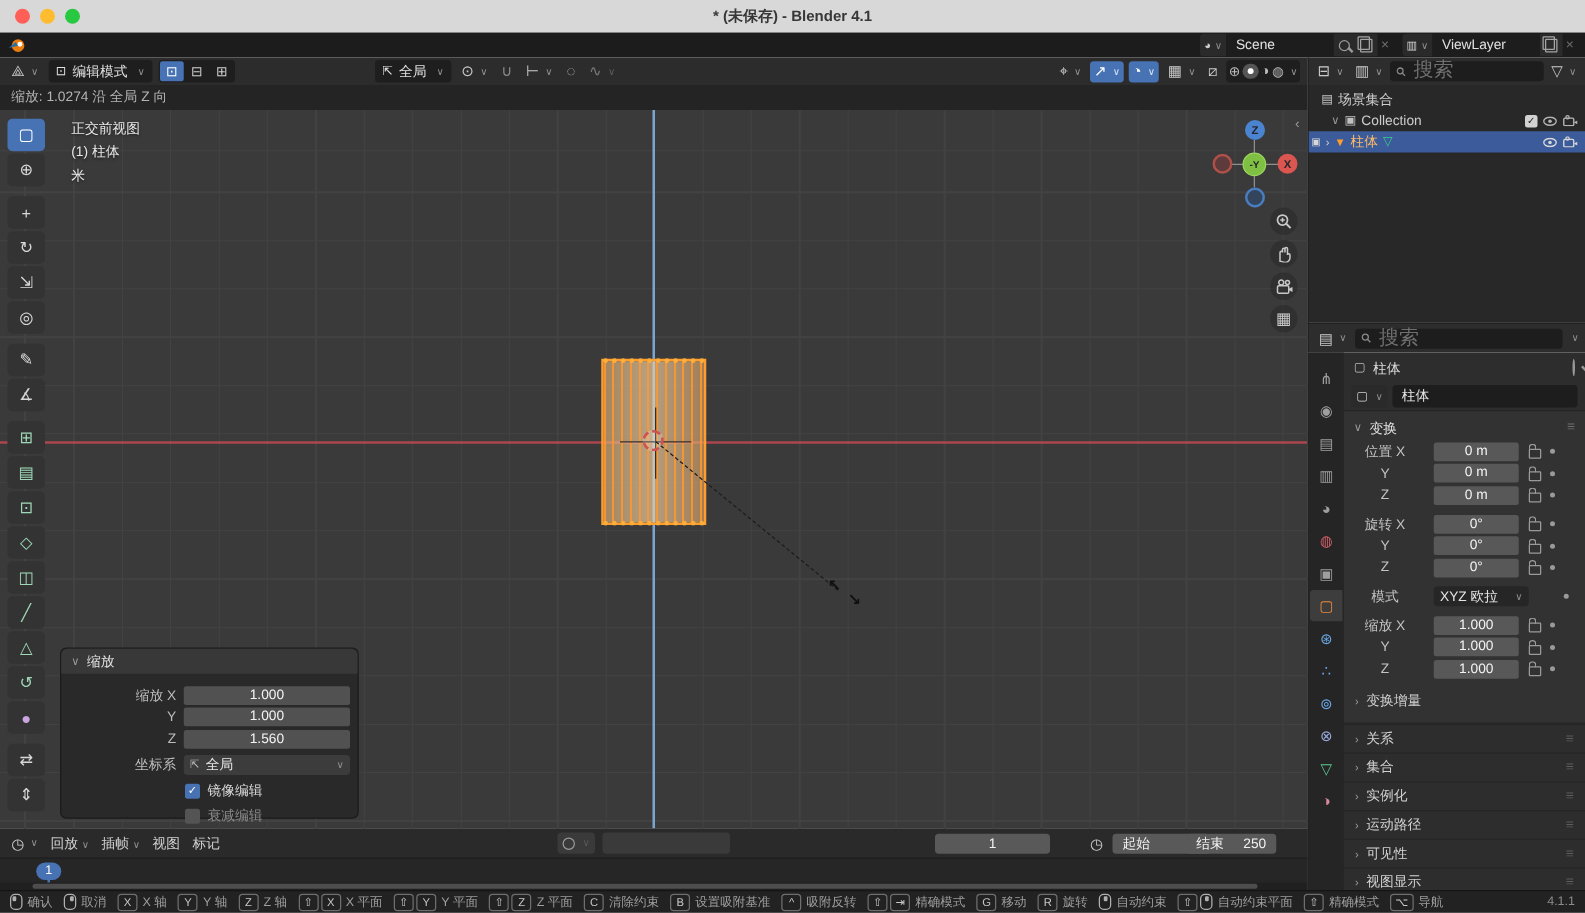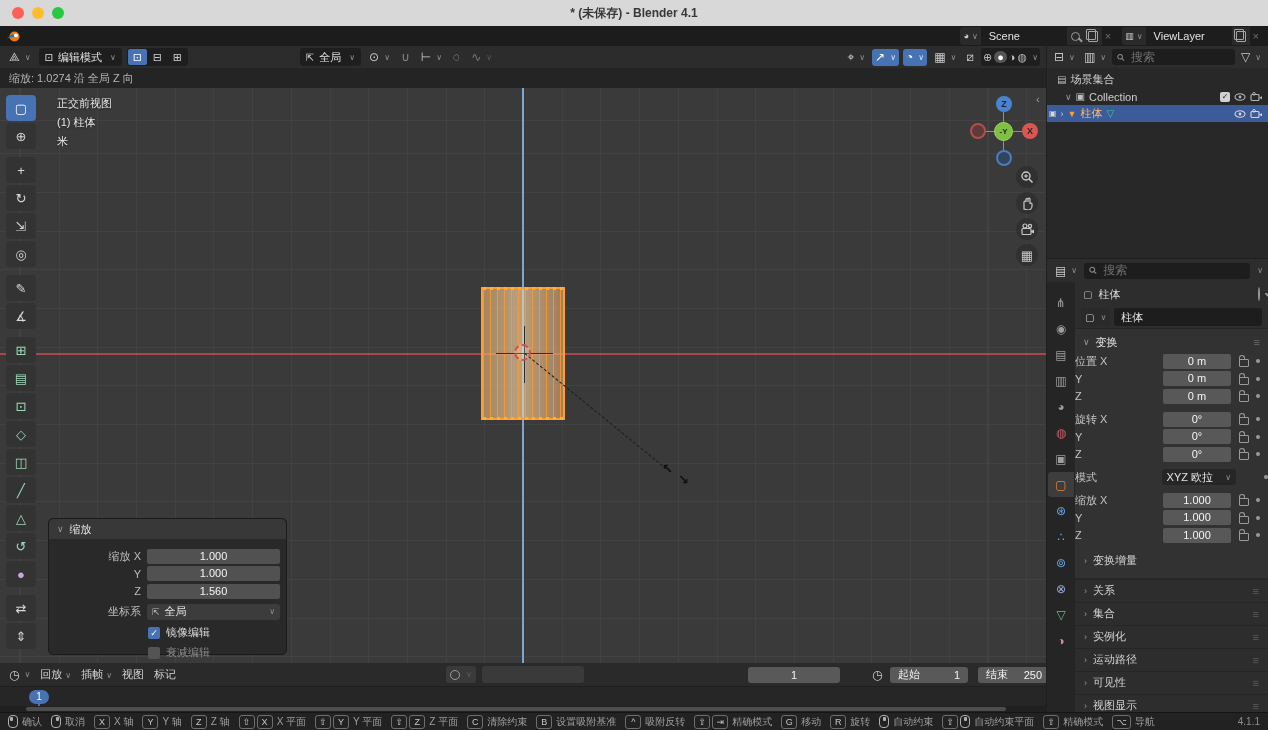--- a/index.html
+++ b/index.html
@@ -110,21 +110,21 @@
   .statusbar{left:0;top:712px;width:1268px;height:18px;background:#222222;border-top:1px solid #151515;display:flex;align-items:center;padding:0 8px;box-sizing:border-box;gap:9px;font-size:10px;color:#9e9e9e;}
   .stitem{display:flex;align-items:center;gap:4px;white-space:nowrap;}
   .kbd{min-width:8px;height:12px;border:1px solid #6e6e6e;border-radius:3px;padding:0 3px;font-size:9px;line-height:12px;color:#c8c8c8;display:inline-block;text-align:center;}
   .kmouse{width:8px;height:11px;border:1px solid #b0b0b0;border-radius:4px;position:relative;display:inline-block;}
   .kmouse::after{content:'';position:absolute;top:1px;width:3px;height:4px;background:#b0b0b0;border-radius:1px;}
   .kmouse.lmb::after{left:1px;} .kmouse.rmb::after{right:1px;} .kmouse.mmb::after{left:2.5px;}
   .version{margin-left:auto;color:#8d8d8d;}
   
   .outliner-hd{left:1046px;top:46px;width:222px;height:22px;background:#2d2d2d;display:flex;align-items:center;padding:0 4px;box-sizing:border-box;gap:3px;border-left:1px solid #1f1f1f;}
   .srch{flex:1;background:#1d1d1d;border-radius:3px;height:16px;display:flex;align-items:center;padding:0 5px;gap:4px;}
-  .srch input{background:transparent;border:none;outline:none;color:#d0d0d0;font-size:12px;width:100%;font-family:Liberation Serif, serif;}
+  .srch input{background:transparent;border:none;outline:none;color:#d0d0d0;font-size:16px;width:100%;font-family:Liberation Serif, serif;}
   .srch input::placeholder{color:#6f6f6f;}
   .outliner{left:1046px;top:68px;width:222px;height:190px;background:#282828;border-left:1px solid #1f1f1f;box-sizing:border-box;padding-top:3px;}
   .orow{display:flex;align-items:center;height:17px;gap:4px;padding-left:10px;color:#cdcdcd;}
   .orow .spacer{flex:1;}
   .orow.sel{background:#3b5b9a;color:#eaeaea;padding-left:2px;}
   .oi{font-size:10px;color:#c0c0c0;}
   .obj-ico{color:#ff9e2c;font-size:9px;}
   .mesh-ico{color:#3ecf8e;font-size:10px;}
   .obj-name{color:#ffbb66;}
   .ock{width:10px;height:10px;background:#d2d2d2;border-radius:2px;color:#222;font-size:8px;display:flex;align-items:center;justify-content:center;}
@@ -138,21 +138,21 @@
   .pbread{display:flex;align-items:center;gap:6px;height:24px;padding:0 8px;color:#dcdcdc;}
   .pin{width:7px;height:7px;border:1.5px solid #9a9a9a;border-radius:50%;position:relative;}
   .pin::after{content:'';position:absolute;left:6px;top:6px;width:5px;height:1.5px;background:#9a9a9a;transform:rotate(45deg);}
   .pname{display:flex;align-items:center;gap:4px;height:22px;padding:0 6px;}
   .pname .pfx{background:#2a2a2a;border-radius:3px;height:18px;display:flex;align-items:center;padding:0 4px;gap:3px;color:#cfcfcf;}
   .pname .nfield{flex:1;background:#1d1d1d;border-radius:3px;height:18px;line-height:18px;padding:0 7px;color:#e6e6e6;}
   .psec{background:#323232;border-top:1px solid #262626;border-bottom:1px solid #262626;padding:3px 0 6px;}
   .psechead{display:flex;align-items:center;gap:6px;height:20px;padding:0 8px;color:#e2e2e2;}
   .psechead .burger{margin-left:auto;color:#6e6e6e;}
   .prow{display:flex;align-items:center;height:17px;margin:0.5px 0;}
-  .prow .plbl{width:66px;text-align:left;color:#c3c3c3;padding-right:22px;}
+  .prow .plbl{width:66px;text-align:center;color:#c3c3c3;padding-right:6px;}
   .prow .pval{width:68px;background:#585858;border-radius:2px;height:15px;line-height:15px;text-align:center;color:#f4f4f4;}
   .prow .pdd{width:76px;background:#262626;border-radius:3px;height:16px;display:flex;align-items:center;justify-content:space-between;padding:0 5px;color:#e4e4e4;box-sizing:border-box;}
   .lock{width:8px;height:6px;border:1px solid #9a9a9a;border-radius:1px;position:relative;margin-left:8px;margin-top:4px;}
   .lock::before{content:'';position:absolute;width:4px;height:4px;border:1px solid #9a9a9a;border-bottom:none;border-radius:3px 3px 0 0;top:-5px;left:-1px;}
   .adot{width:4px;height:4px;border-radius:50%;background:#9a9a9a;margin-left:7px;}
   .prow.grpgap{margin-top:6px;}
   .pcollapse{display:flex;align-items:center;gap:6px;height:22px;padding:0 9px;color:#d2d2d2;border-top:1px solid #262626;}
   .pcollapse .burger{margin-left:auto;color:#5e5e5e;}
   .caret{color:#9a9a9a;font-size:9px;}
   svg{display:block;}
@@ -451,21 +451,21 @@
           <span></span>
           <span></span>
           <span></span>
       </div>
       <div class="framefield">1</div>
       <span class="stopwatch">◷</span>
       <div class="rangefield" style="left:890px;width:78px;">
         <span>起始</span>
           <span>1</span>
       </div>
-      <div class="rangefield" style="left:978px;width:72px;">
+      <div class="rangefield" style="left:949px;width:72px;">
         <span>结束</span>
           <span>250</span>
       </div>
     </div>
     <div class="abs tl-ruler">
       <div class="ticks">
         <span></span>
           <span></span>
           <span></span>
           <span></span>

